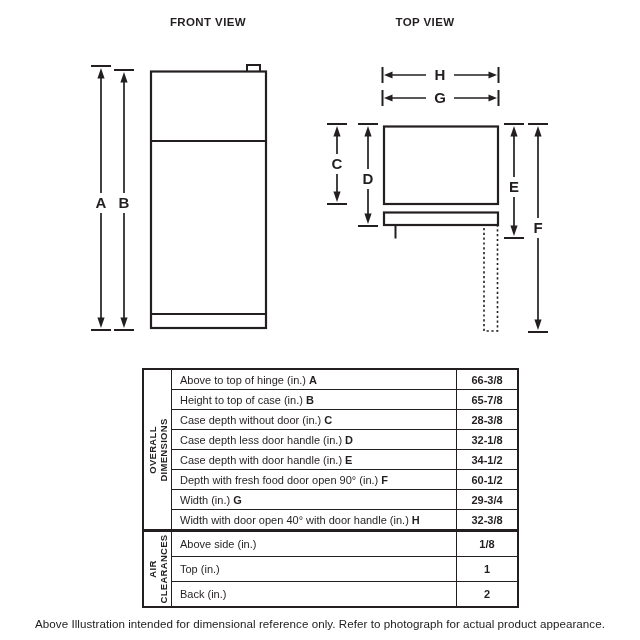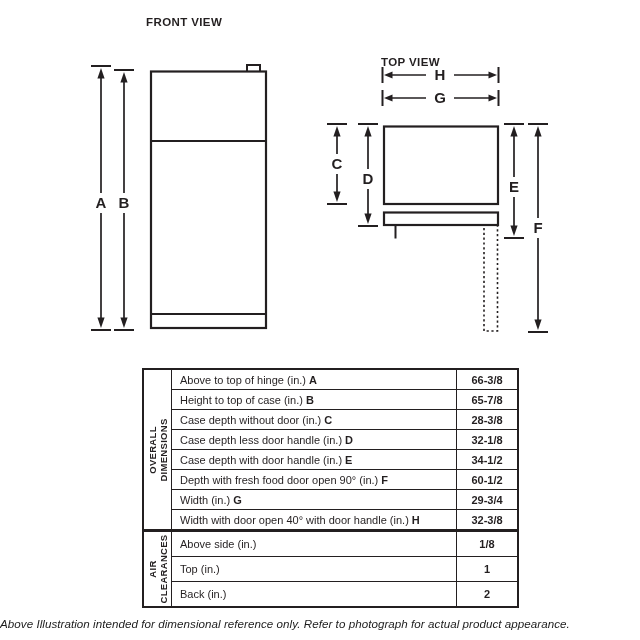--- a/index.html
+++ b/index.html
@@ -5,24 +5,24 @@
   html, body { margin: 0; padding: 0; }
   body {
     width: 640px; height: 640px; background: #ffffff;
     font-family: "Liberation Sans", sans-serif;
     color: #231f20; position: relative; overflow: hidden;
   }
 
   
   .view-title {
     position: absolute; top: 16px; font-size: 11.5px; font-weight: bold;
-    letter-spacing: 0.4px; color: #231f20;
+    letter-spacing: 0.4px; text-align: center; color: #231f20;
   }
   #front-title { left: 146px; width: 124px; }
-  #top-title   { left: 381px; width: 120px; margin-top: 40px; }
+  #top-title   { left: 365px; width: 120px; }
 
   
   #diagram { position: absolute; left: 0; top: 0; width: 640px; height: 365px; }
   .dim-text { font-family: "Liberation Sans", sans-serif; font-weight: bold; font-size: 15px; fill: #231f20; }
 
   
   #table-wrap { position: absolute; left: 142px; top: 368px; }
   table.dims {
     border-collapse: collapse; table-layout: fixed;
     border: 2.5px solid #231f20; background: #fff;
@@ -38,21 +38,21 @@
   .rot {
     position: absolute; left: 50%; top: 50%;
     transform: translate(-50%, -50%) rotate(-90deg);
     font-size: 9.5px; font-weight: bold; letter-spacing: 0.3px;
     line-height: 1.2; text-align: center; white-space: pre;
   }
 
   
   #footer {
     position: absolute; left: 0; top: 617px; width: 640px;
-    text-align: left; font-size: 11.6px; color: #1c1c1c; letter-spacing: 0.05px; font-style: italic;
+    text-align: center; font-size: 11.6px; color: #1c1c1c; letter-spacing: 0.05px;
   }
 </style>
 </head>
 <body>
 
 <div>
 
   <div id="front-title" class="view-title">FRONT VIEW</div>
   <div id="top-title" class="view-title">TOP VIEW</div>
 

